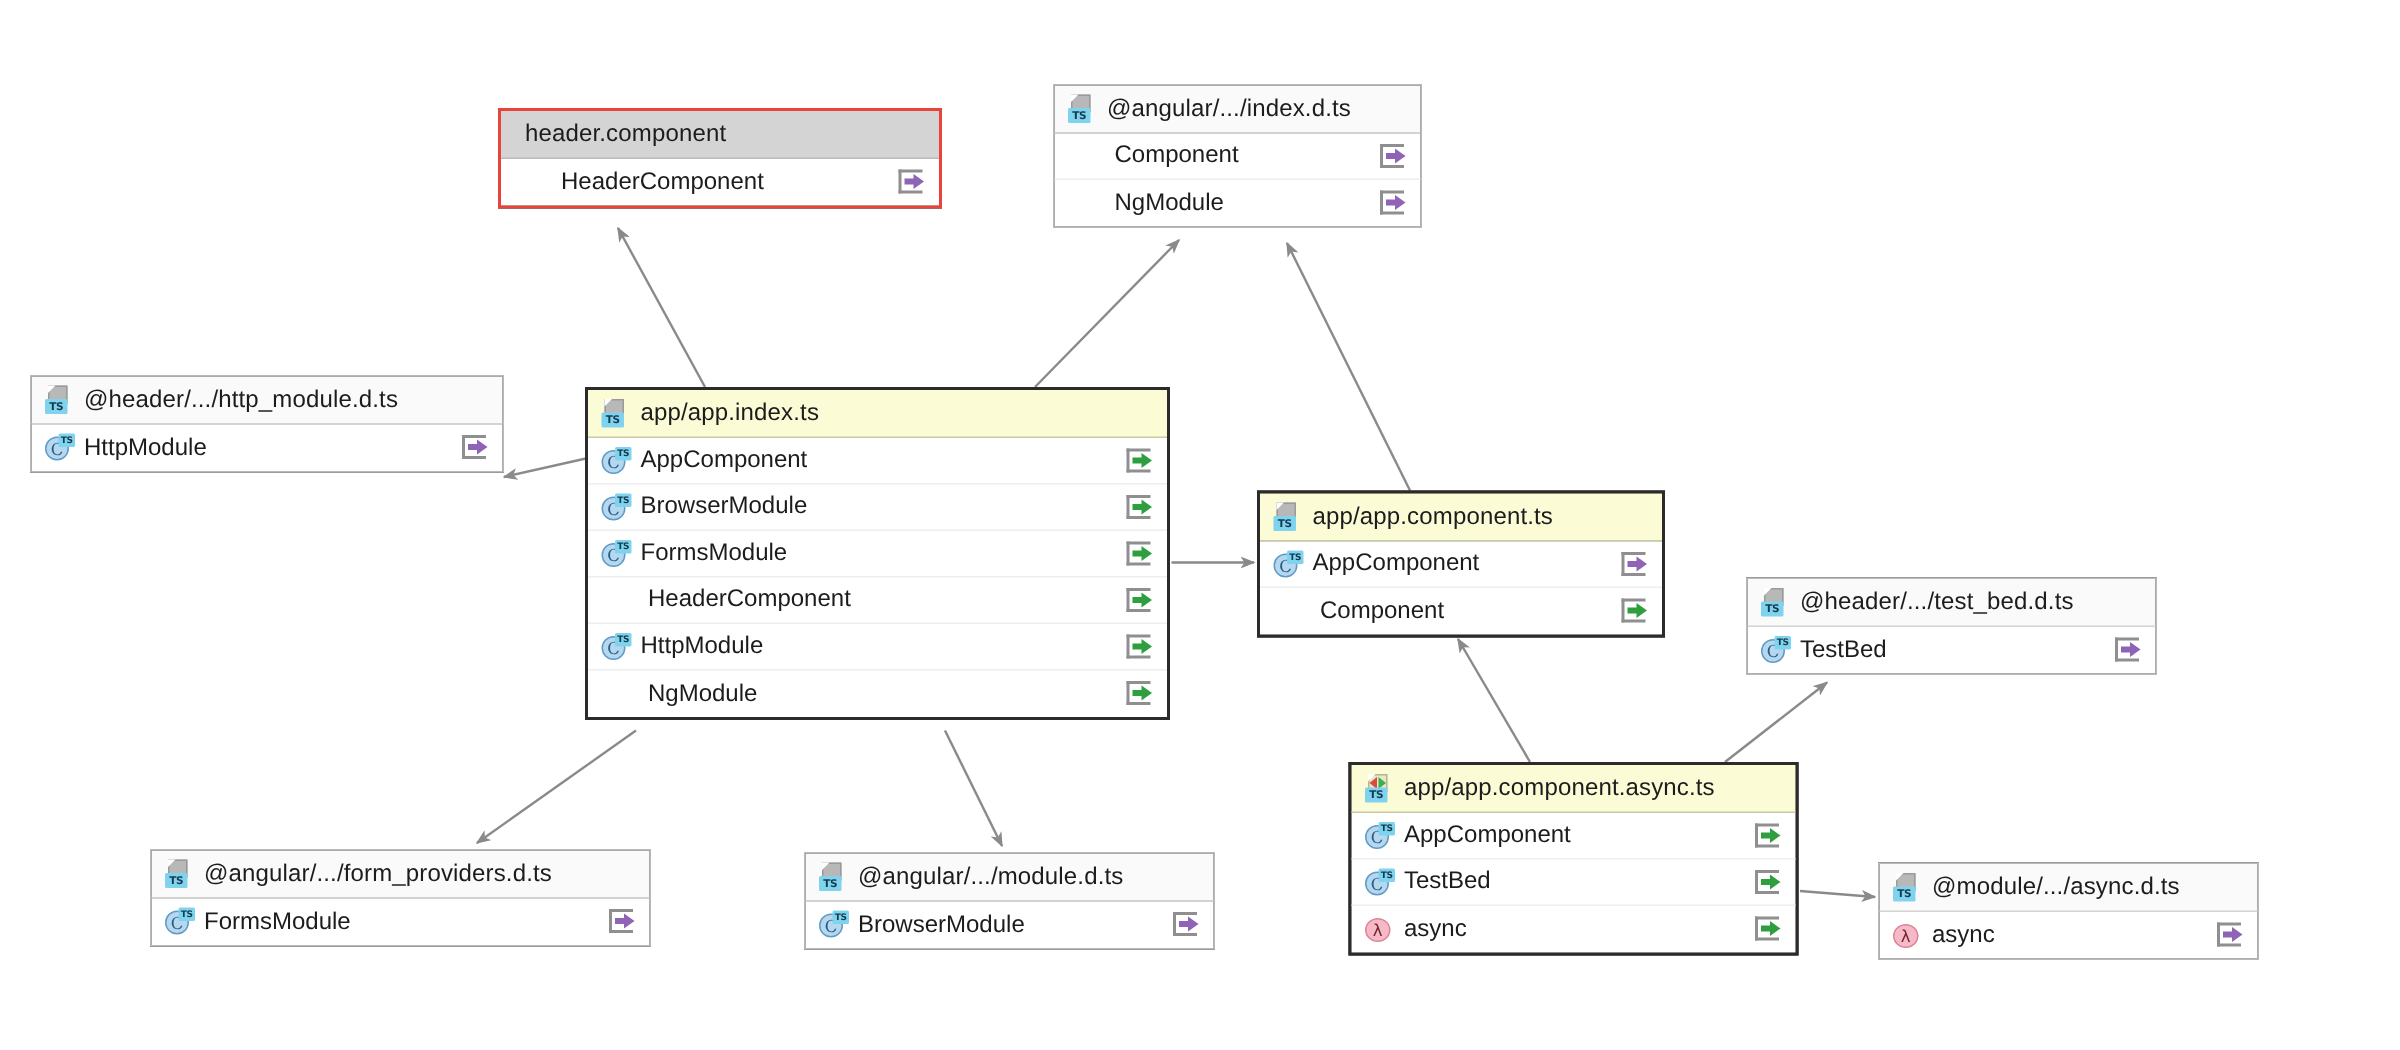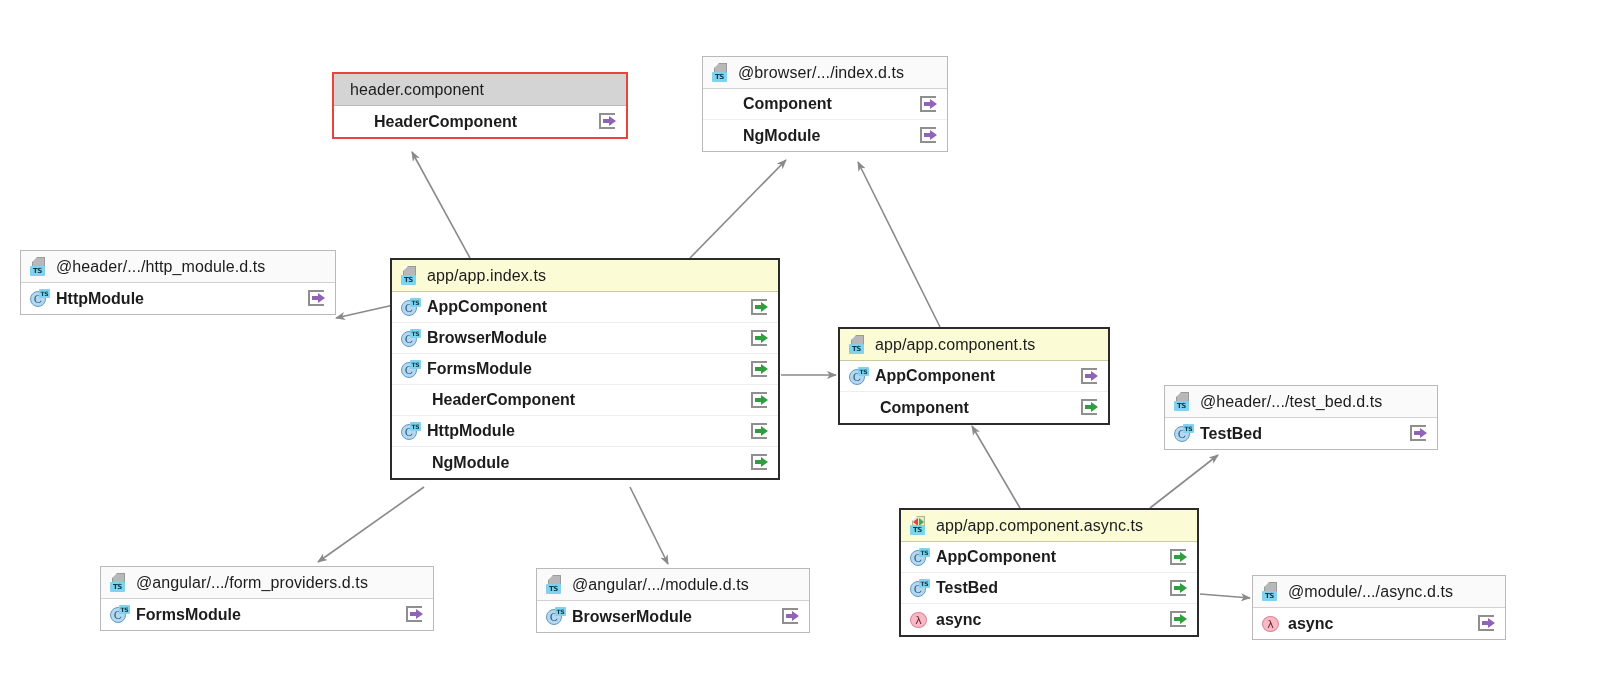--- a/index.html
+++ b/index.html
@@ -41,21 +41,21 @@
   .node-body{background:#ffffff;}
   .row{
     display:flex;align-items:center;
     height:31px;
     padding:0 9px;
     box-sizing:border-box;
     border-bottom:1px solid #eeeeee;
     white-space:nowrap;
   }
   .row:last-child{border-bottom:none;}
-  .row-label{font-size:16px;color:#1c1c1c;margin-left:7px;flex:1;font-weight:bold;}
+  .row-label{font-size:16px;color:#1c1c1c;margin-left:7px;flex:1;}
   .row-label.noicon{margin-left:31px;}
   .row-end{margin-left:auto;display:flex;align-items:center;}
 
   
   .ico{display:inline-block;flex:0 0 auto;position:relative;}
 
   
   .ico-tsfile{width:19px;height:19px;}
   .ico-tsfile .pg{
     position:absolute;left:2px;top:0px;width:13px;height:12px;
@@ -164,21 +164,21 @@
           </div>
         </div>
       </div>
       <div class="node" style="left: 702px; top: 56px; width: 246px;">
         <div class="node-header">
           <span class="ico ico-tsfile">
             <span class="pg"></span>
             <span class="fold"></span>
             <span class="badge">TS</span>
           </span>
-          <span class="node-title">@browser/.../index.d.ts</span>
+          <span class="node-title">@angular/.../index.d.ts</span>
         </div>
         <div class="node-body">
           <div class="row">
             <span class="row-label noicon">Component</span>
             <span class="row-end">
               <span class="ico ico-arrow export">
                 <span class="brk"></span>
                 <span class="shaft"></span>
                 <span class="head"></span>
               </span>

